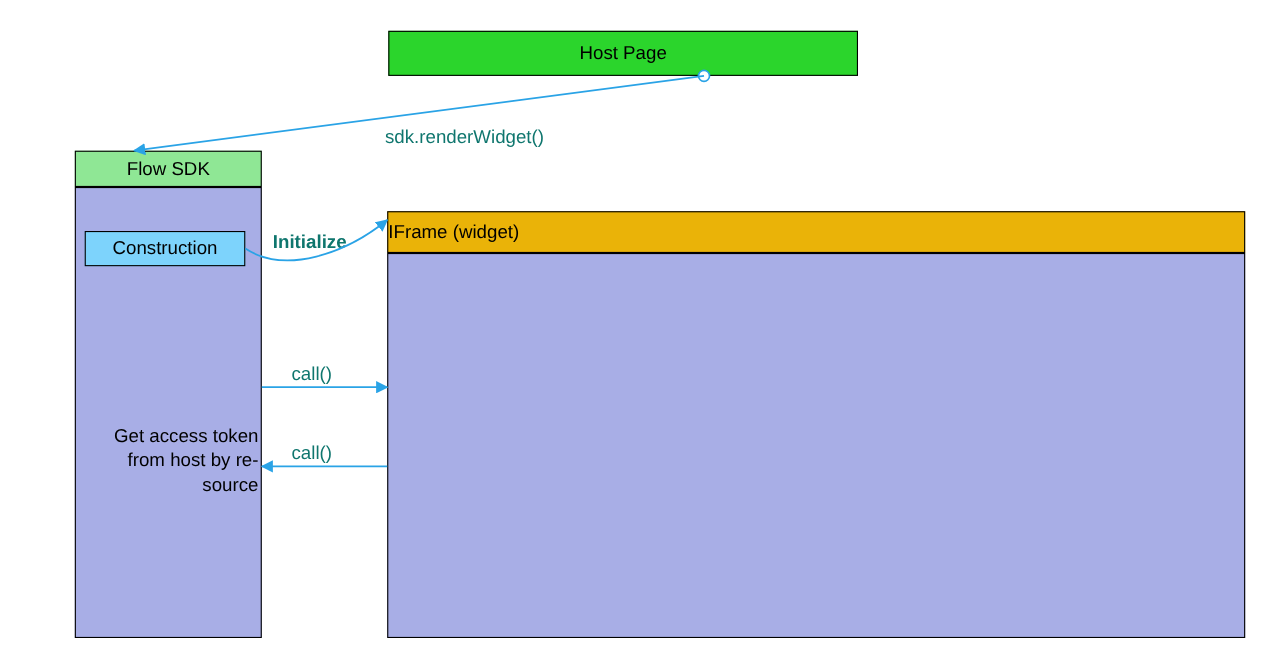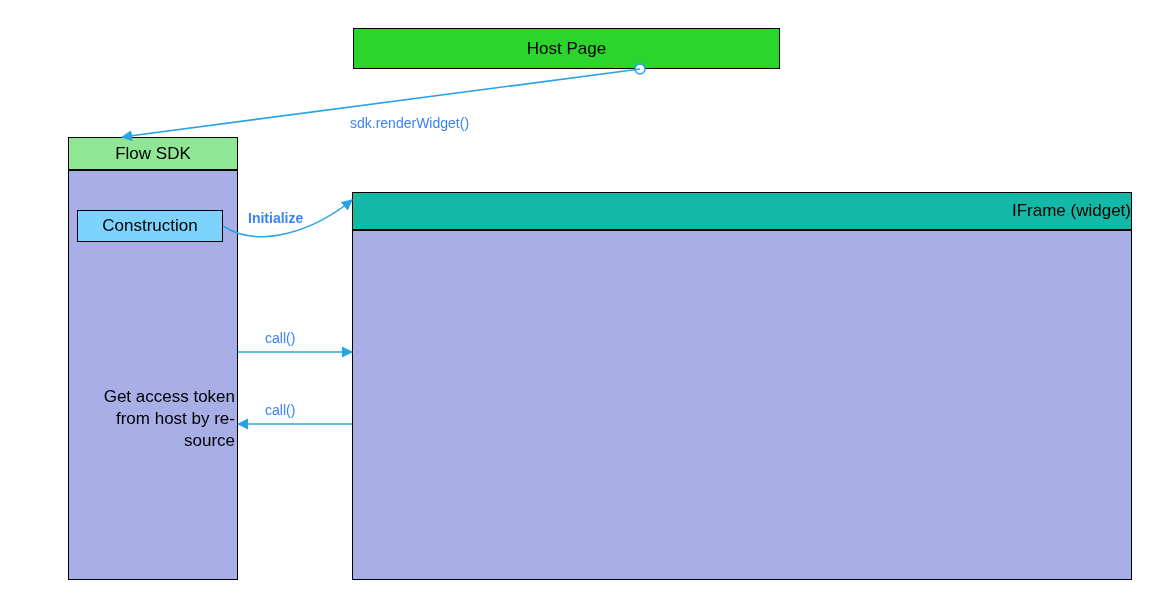--- a/index.html
+++ b/index.html
@@ -58,45 +58,45 @@
     background: #7dd3fc;
     display: flex;
     align-items: center;
     justify-content: center;
   }
   .iframe-header {
     left: 352px;
     top: 192px;
     width: 780px;
     height: 38px;
-    background: #14b8a6;
+    background: #eab308;
     display: flex;
     align-items: center;
-    justify-content: flex-end;
+    justify-content: flex-start;
   }
   .iframe-body {
     left: 352px;
     top: 230px;
     width: 780px;
     height: 350px;
     background: #a8aee6;
   }
   .get-token {
     position: absolute;
     left: 85px;
     top: 386px;
     width: 150px;
     font-size: 17px;
     line-height: 1.3;
     text-align: right;
   }
   .label {
     position: absolute;
-    font-size: 14px;
-    color: #3b82f6;
+    font-size: 17px;
+    color: #0f766e;
   }
   .lbl-render { left: 350px; top: 115px; }
   .lbl-init   { left: 248px; top: 210px; font-weight: bold; }
   .lbl-call1  { left: 265px; top: 330px; }
   .lbl-call2  { left: 265px; top: 402px; }
 
   svg.overlay {
     position: absolute;
     left: 0; top: 0;
     width: 1151px;

